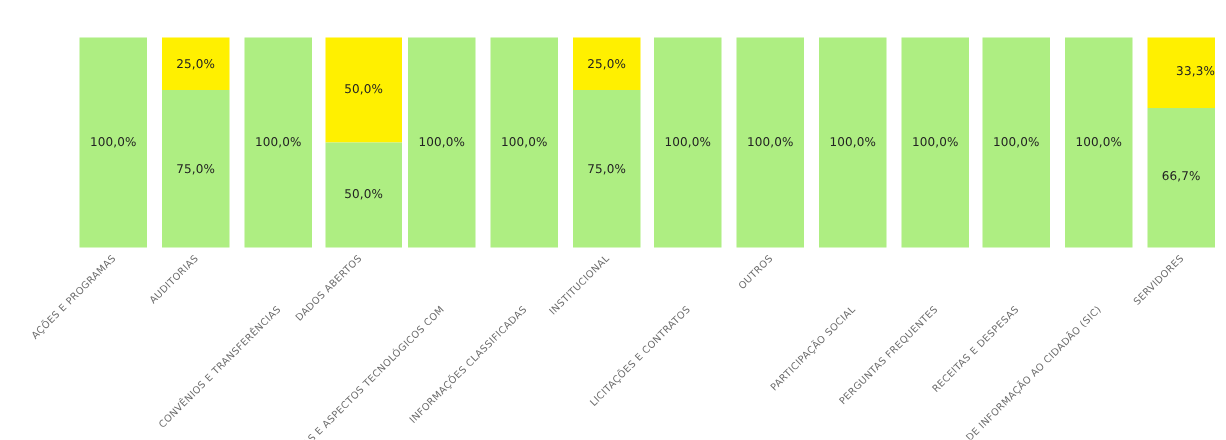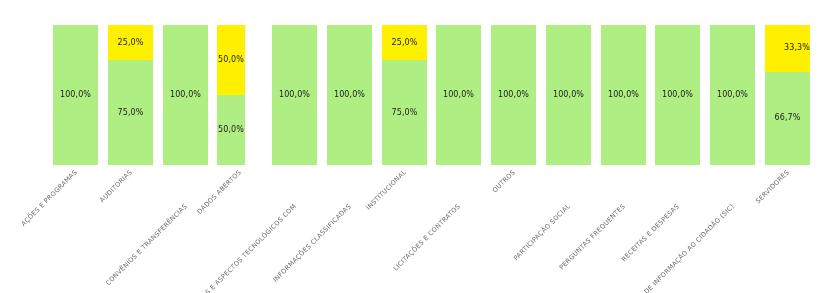--- a/index.html
+++ b/index.html
@@ -103,21 +103,21 @@
         </div>
         <div class="seg" style="height: 75%; background: rgb(174, 238, 130);">
           <span class="seg-label">75,0%</span>
         </div>
       </div>
       <div class="bar-group" title="CONVÊNIOS E TRANSFERÊNCIAS" style="left: 163px; width: 45px;">
         <div class="seg" style="height: 100%; background: rgb(174, 238, 130);">
           <span class="seg-label">100,0%</span>
         </div>
       </div>
-      <div class="bar-group" title="DADOS ABERTOS" style="left: 217px; width: 28px;">
+      <div class="bar-group" title="DADOS ABERTOS" style="left: 217px; width: 51px;">
         <div class="seg" style="height: 50%; background: rgb(255, 240, 0);">
           <span class="seg-label">50,0%</span>
         </div>
         <div class="seg" style="height: 50%; background: rgb(174, 238, 130);">
           <span class="seg-label">50,0%</span>
         </div>
       </div>
       <div class="bar-group" title="FERRAMENTAS E ASPECTOS TECNOLÓGICOS COM" style="left: 272px; width: 45px;">
         <div class="seg" style="height: 100%; background: rgb(174, 238, 130);">
           <span class="seg-label">100,0%</span>

